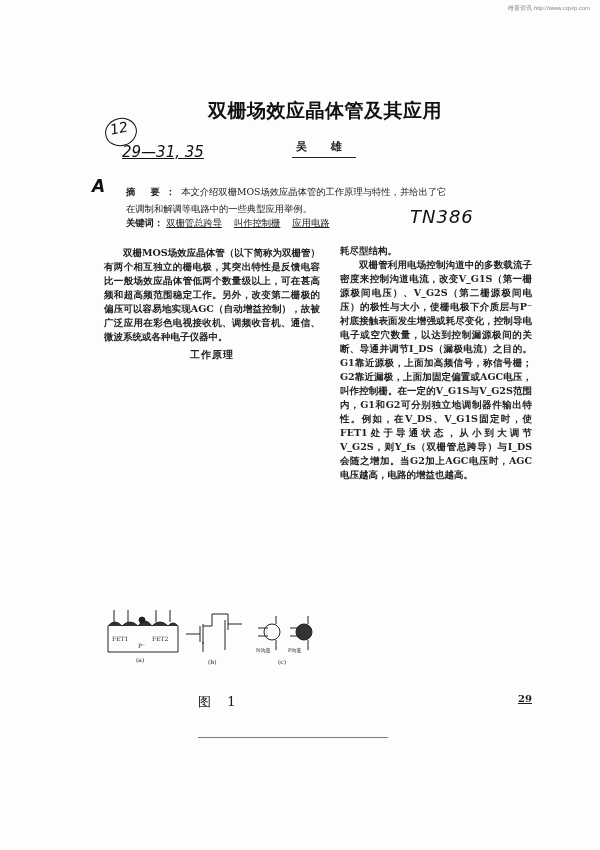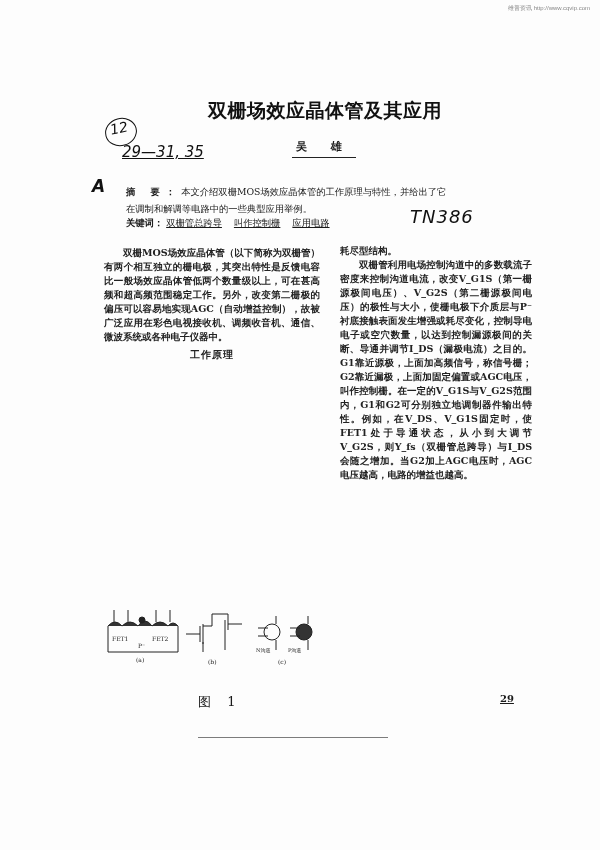--- a/index.html
+++ b/index.html
@@ -51,21 +51,21 @@
   .indent { text-indent: 2em; display: block; }
   .section-head {
     text-align: center; font-weight: bold; font-size: 10px; margin: 4px 0 4px 0;
     letter-spacing: 1px;
   }
   .section-head.wide { letter-spacing: 22px; margin: 24px 0 6px 0; }
   p { margin: 0; }
 
   .figure { top: 606px; left: 100px; width: 220px; height: 68px; }
   .fig-caption { top: 693px; left: 198px; font-size: 13px; letter-spacing: 6px; }
-  .page-num { top: 693px; left: 500px; font-size: 10px; font-weight: bold; text-decoration: underline; }
+  .page-num { top: 693px; left: 518px; font-size: 10px; font-weight: bold; text-decoration: underline; }
   .bottom-rule { top: 737px; left: 198px; width: 190px; height: 1px; background: #444; opacity: 0.7; }
 </style>
 </head>
 <body>
 
 <div class="abs source-url">维普资讯 http://www.cqvip.com</div>
 
 <div class="abs title">双栅场效应晶体管及其应用</div>
 
 <div class="abs hand-circle"></div>

